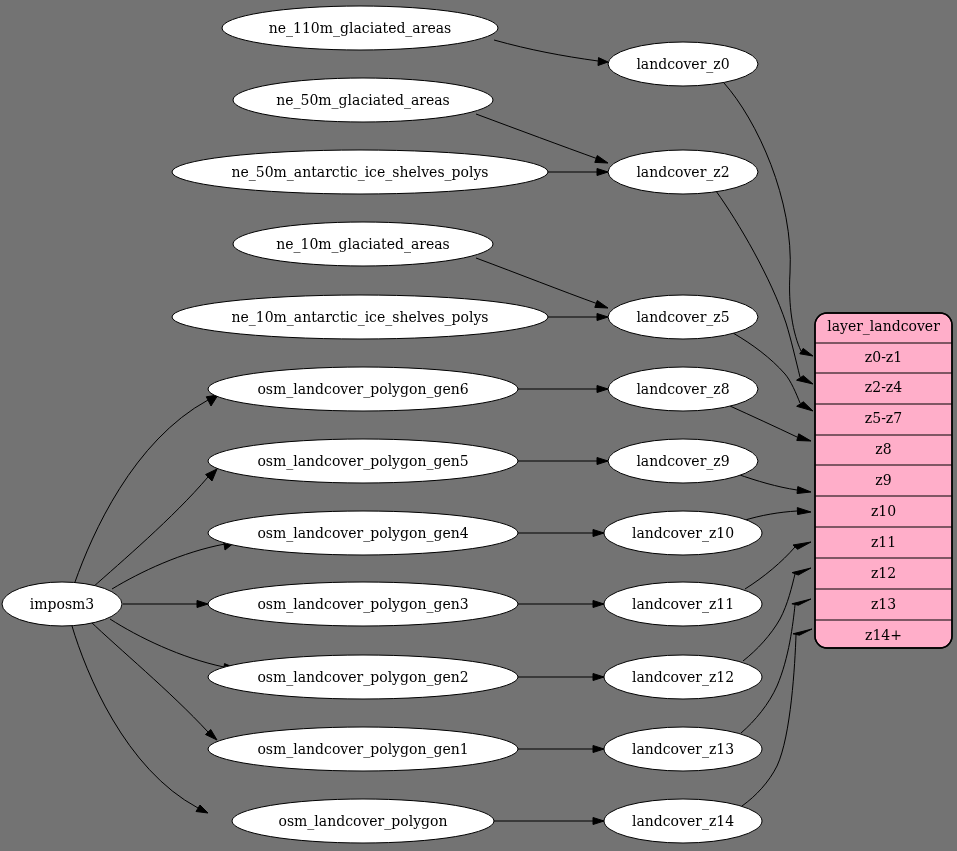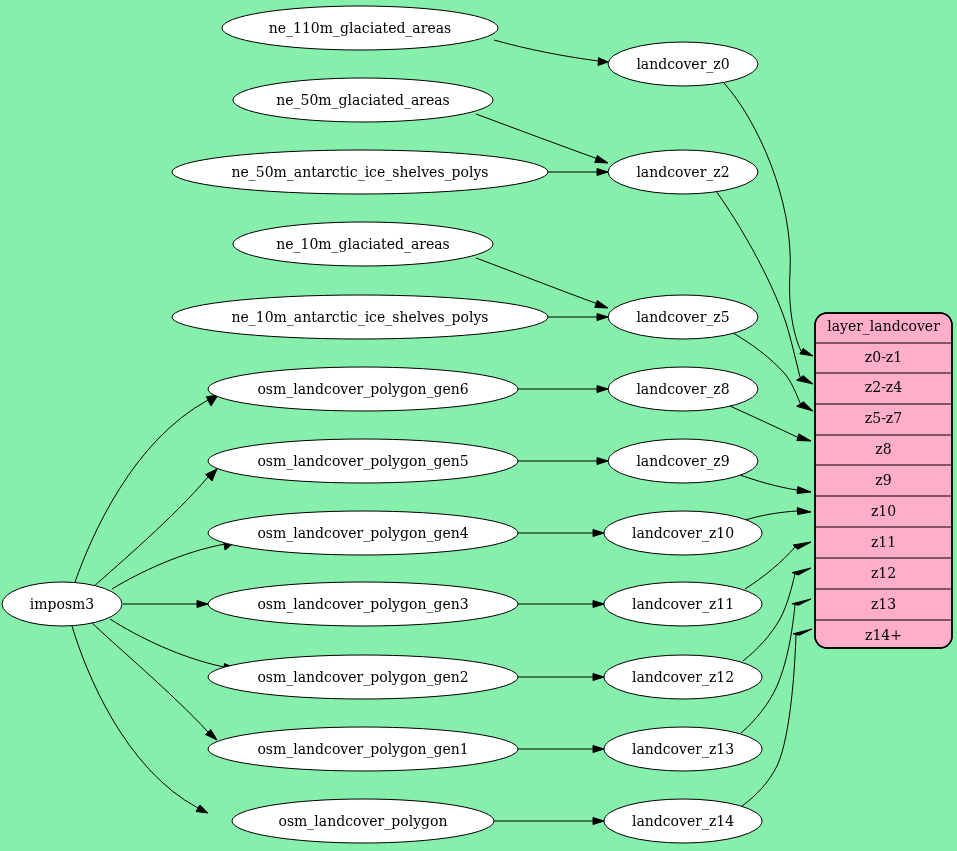--- a/index.html
+++ b/index.html
@@ -4,21 +4,21 @@
 <style>
   html, body {
     margin: 0;
     padding: 0;
     background: #ffffff;
   }
   #canvas {
     position: relative;
     width: 957px;
     height: 851px;
-    background: #86efac;
+    background: #737373;
     overflow: hidden;
   }
   svg#graph {
     position: absolute;
     left: 0;
     top: 0;
     width: 957px;
     height: 851px;
   }
   .node-ellipse {

